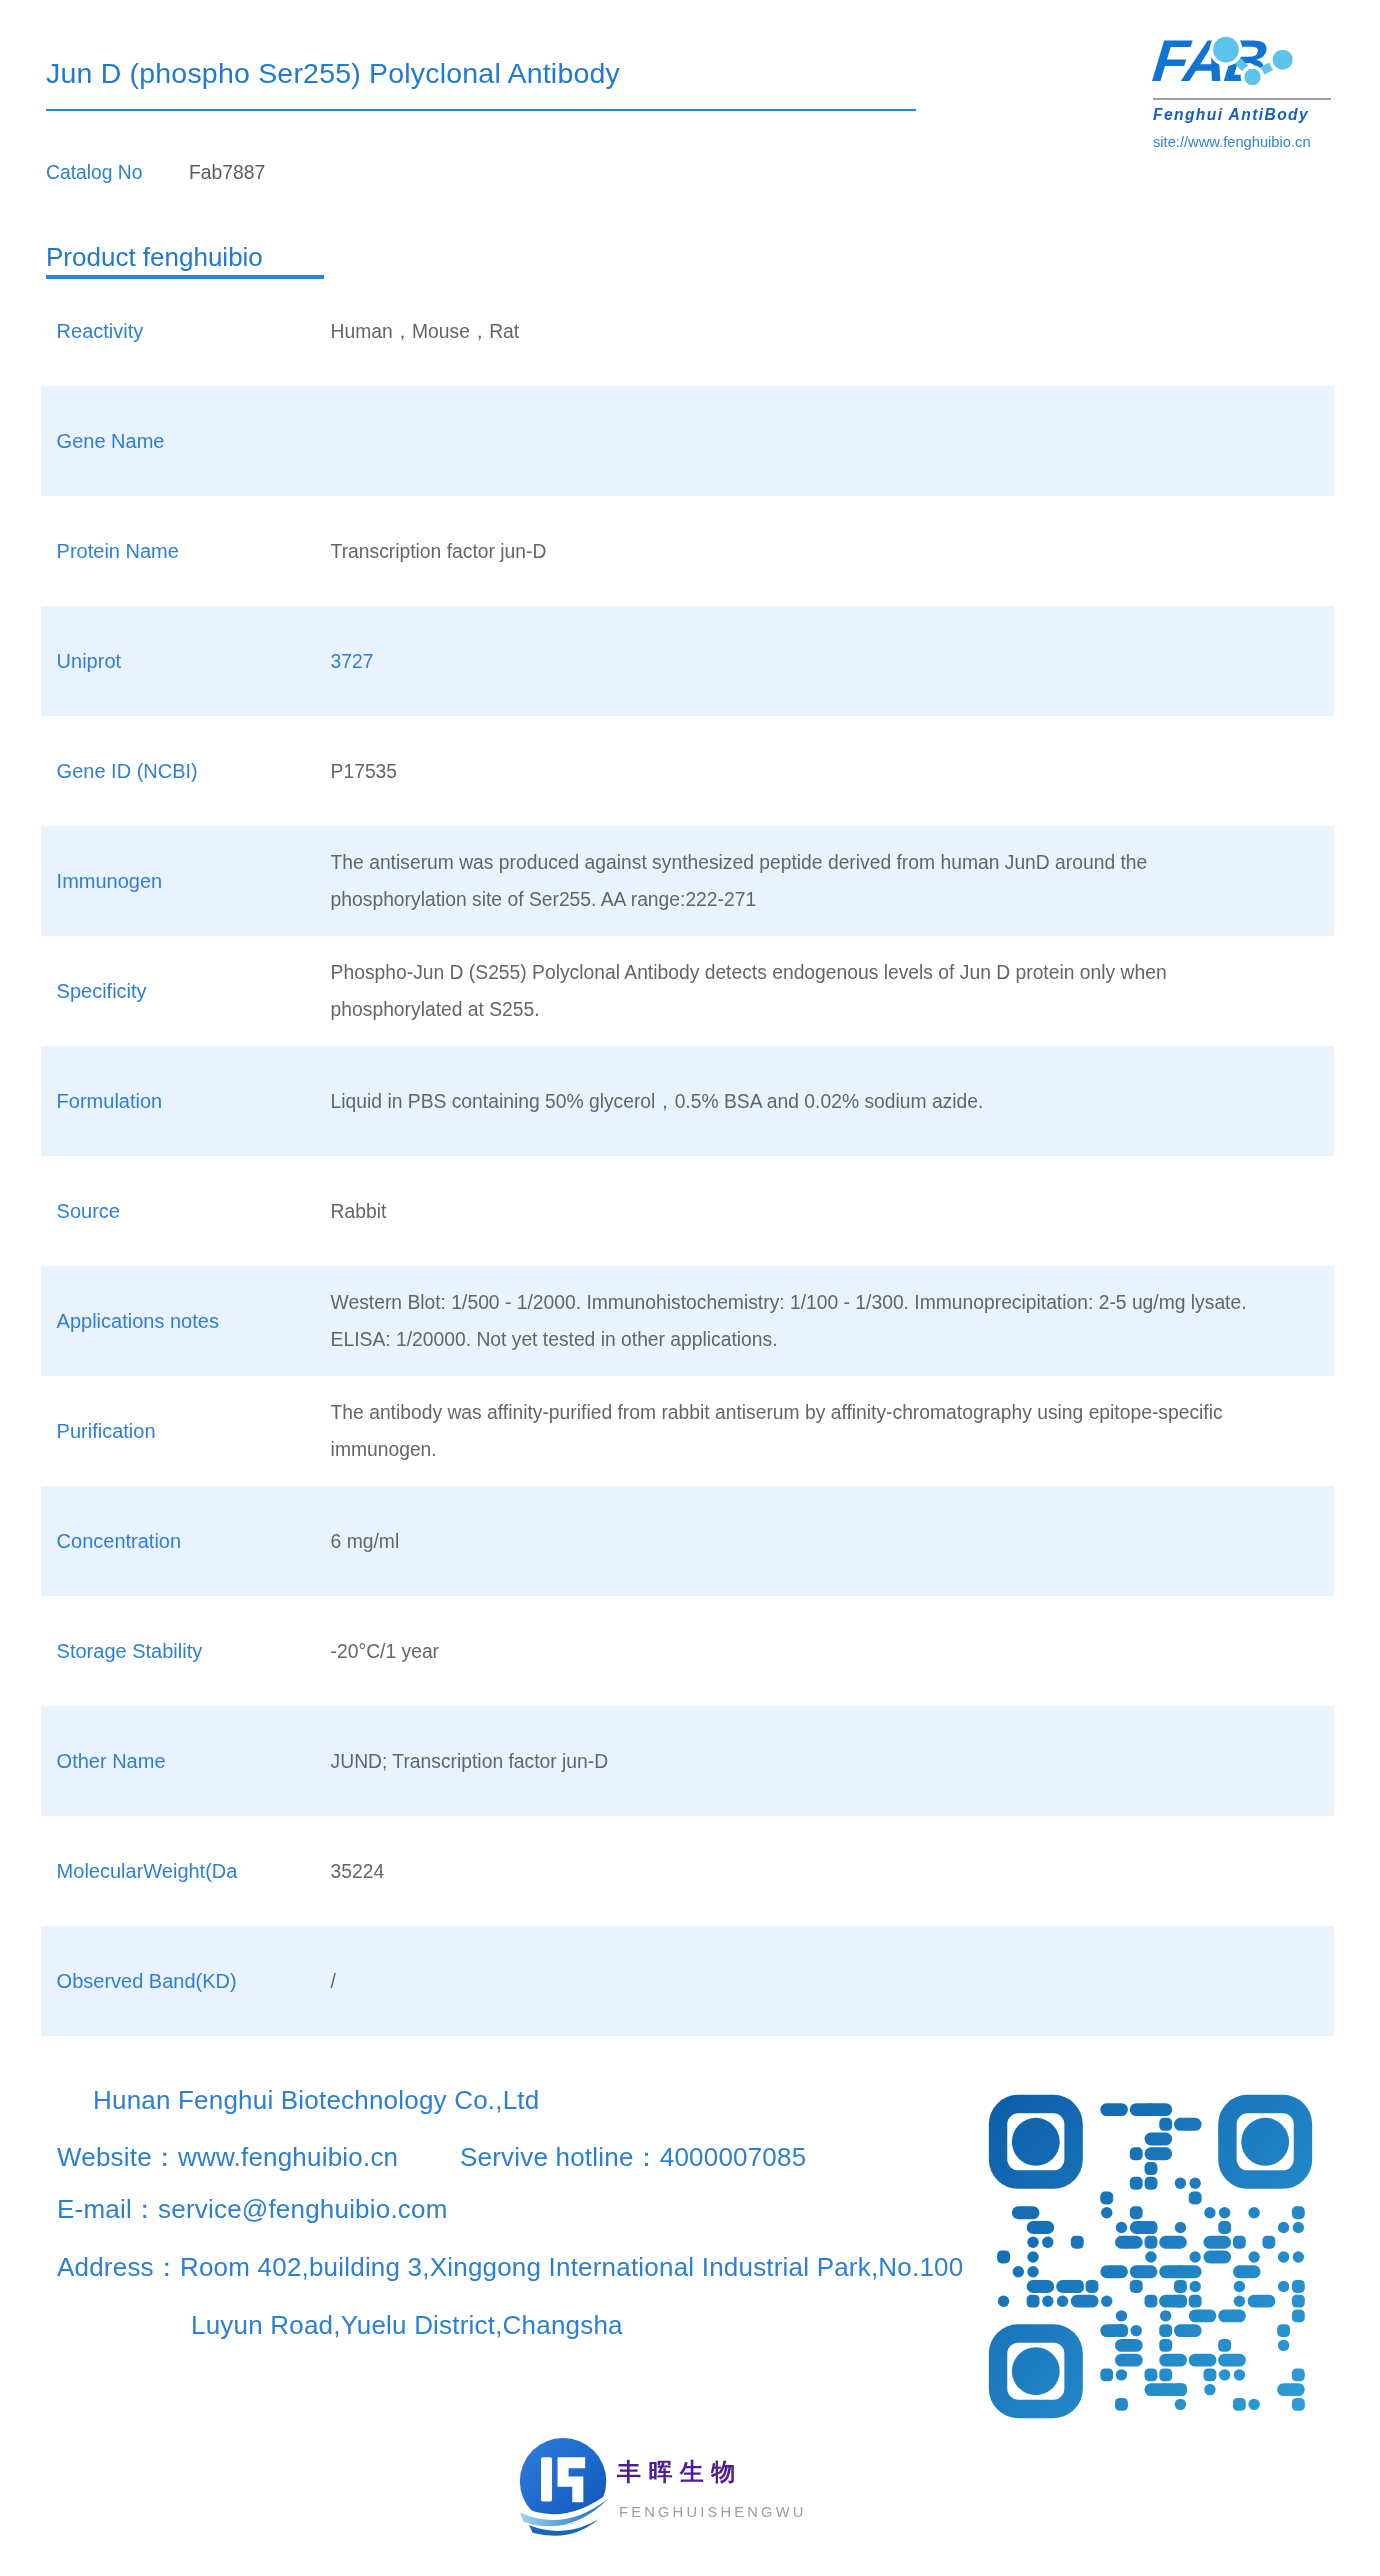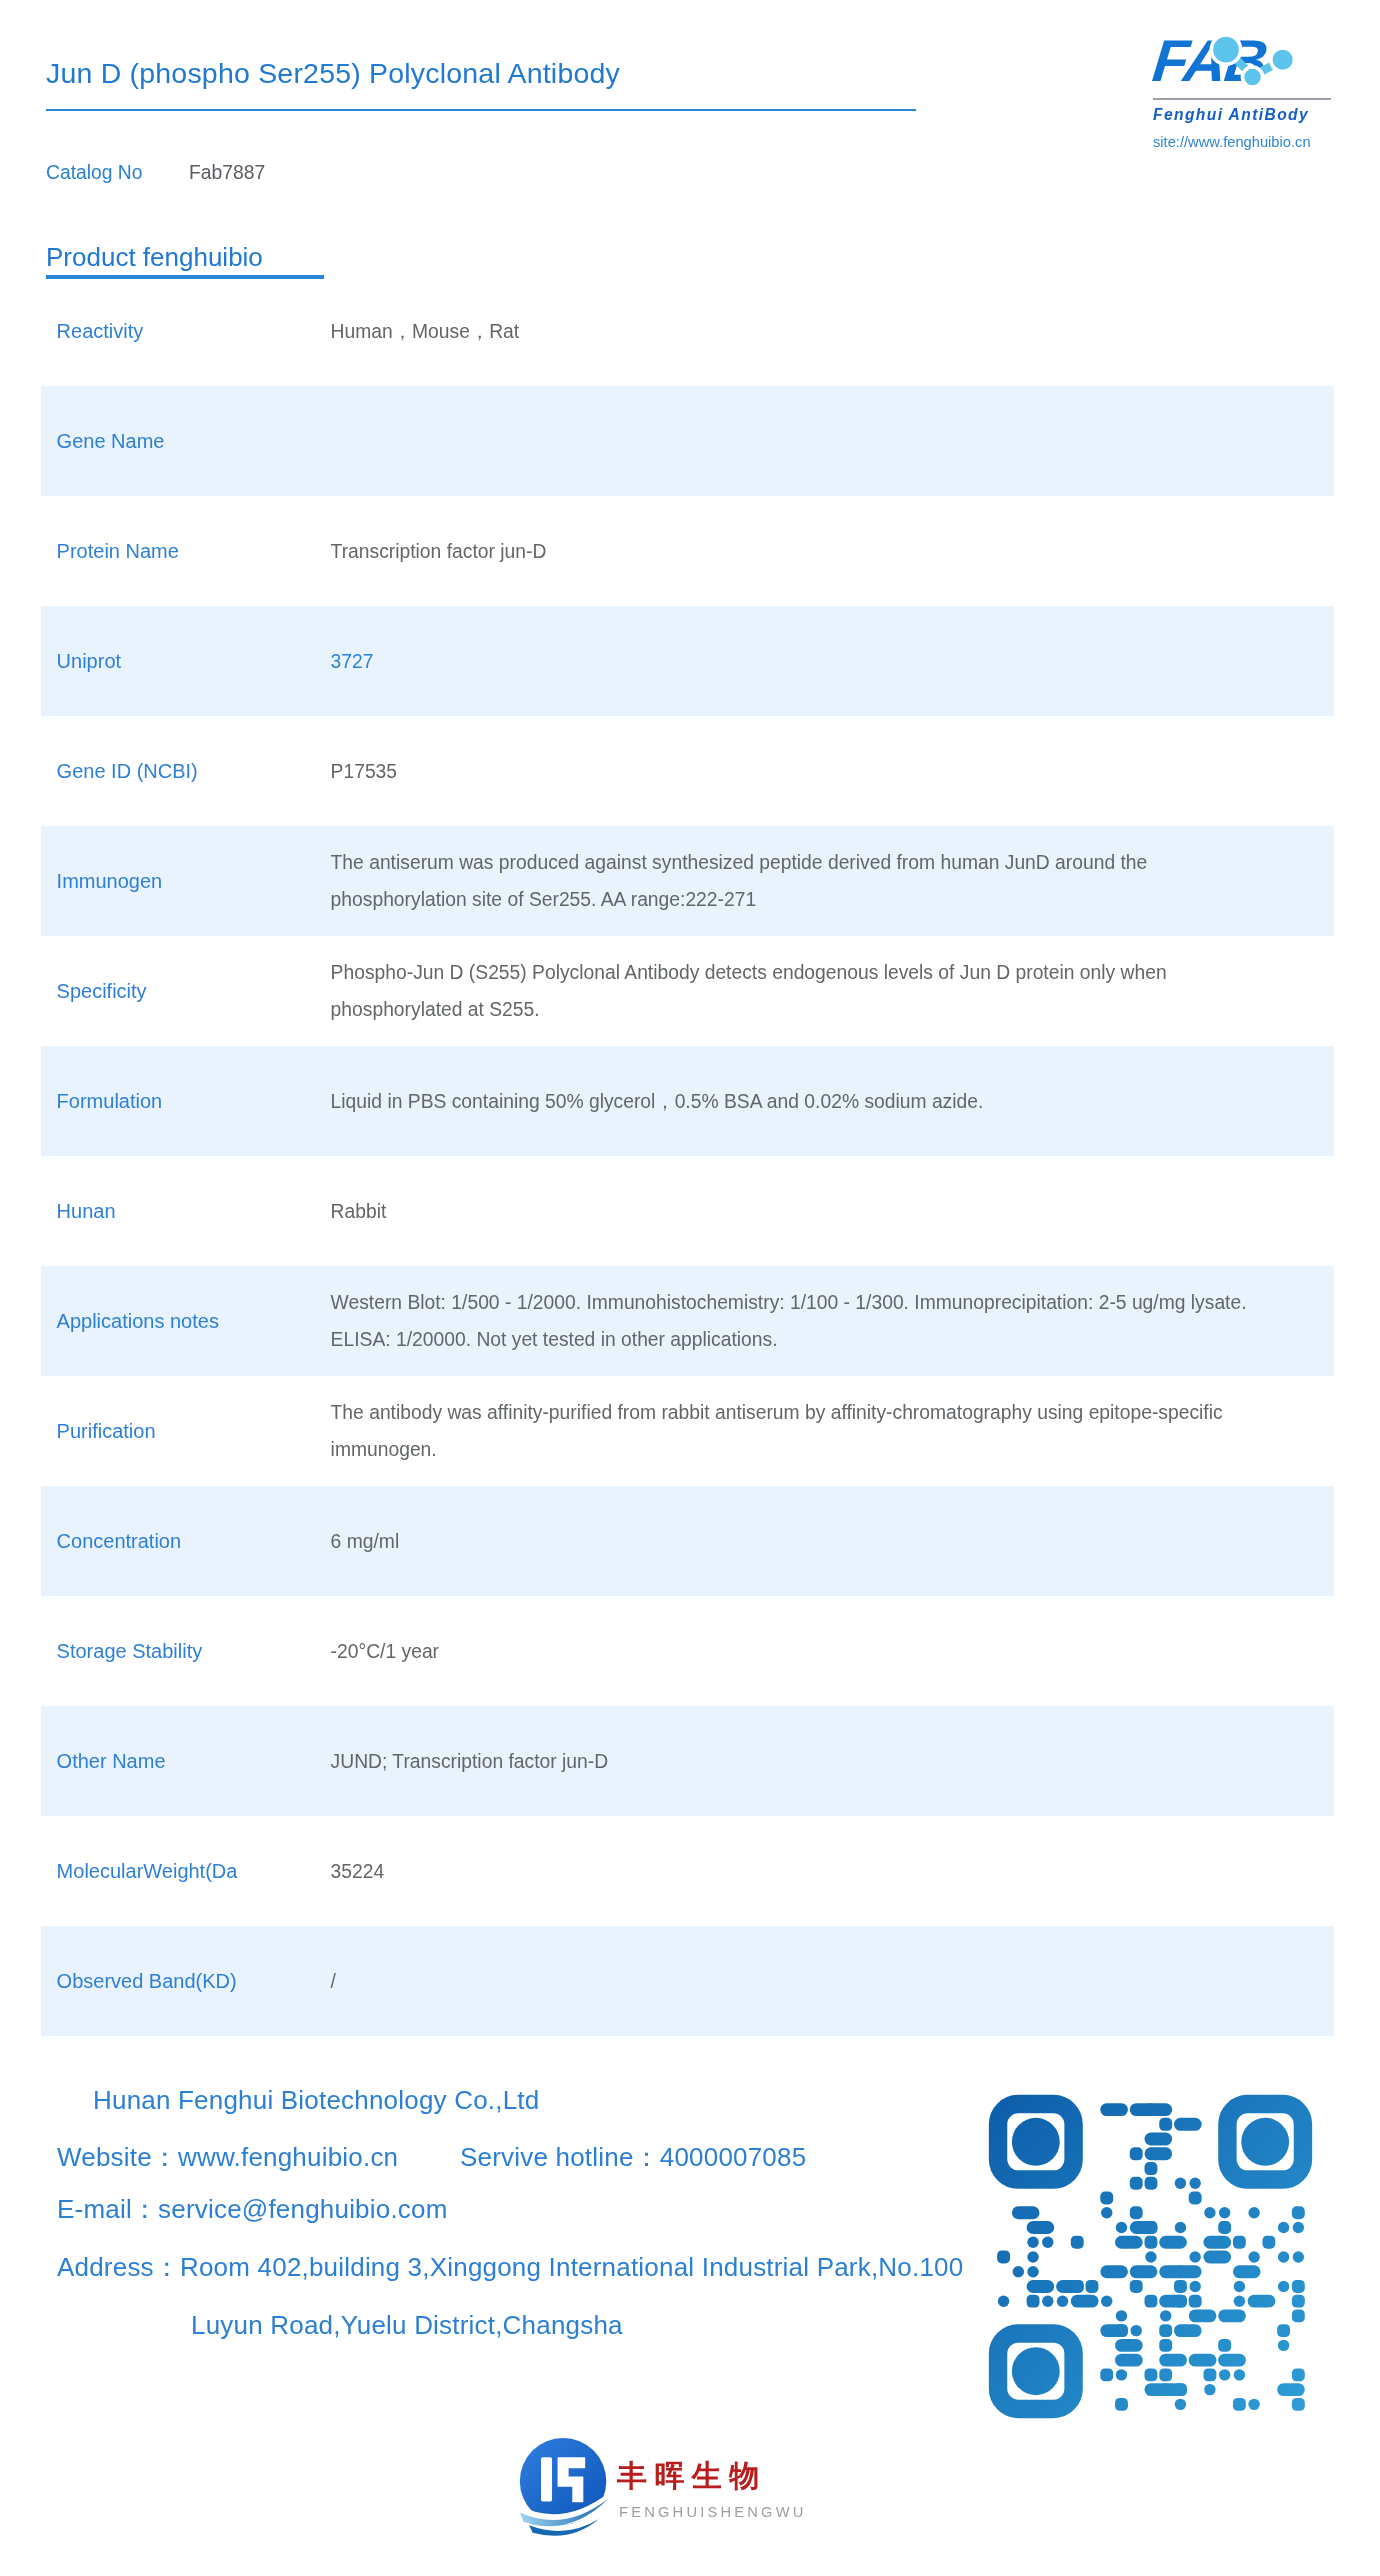--- a/index.html
+++ b/index.html
@@ -41,21 +41,21 @@
   .f-company{left:57px;top:2085px;margin-left:36px;}
   .f-web{left:57px;top:2140px;}
   .f-hotline{left:460px;top:2140px;}
   .f-mail{left:57px;top:2192px;}
   .f-addr1{left:57px;top:2250px;}
   .f-addr2{left:191px;top:2310px;}
   .qr{position:absolute;left:987px;top:2093px;}
   
   .bottom-logo{position:absolute;left:518px;top:2436px;width:313px;}
   .bl-icon{position:absolute;left:0;top:0;}
-  .bl-cn{position:absolute;left:99px;top:20px;font-size:30px;color:#b91c1c;letter-spacing:7.4px;font-weight:bold;}
+  .bl-cn{position:absolute;left:99px;top:20px;font-size:24px;color:#4c1d95;letter-spacing:7.4px;font-weight:bold;}
   .bl-en{position:absolute;left:101px;top:68px;font-size:14.7px;color:#9b9fa4;letter-spacing:3.2px;}
 </style>
 </head>
 <body>
 
 <div class="page">
 
   <div class="title">Jun D (phospho Ser255) Polyclonal Antibody</div>
   <div class="title-rule"></div>
 
@@ -111,21 +111,21 @@
       </div>
       <div class="info-row">
         <div class="row-label">Specificity</div>
         <div class="row-value">Phospho-Jun D (S255) Polyclonal Antibody detects endogenous levels of Jun D protein only when phosphorylated at S255.</div>
       </div>
       <div class="info-row shaded">
         <div class="row-label">Formulation</div>
         <div class="row-value">Liquid in PBS containing 50% glycerol，0.5% BSA and 0.02% sodium azide.</div>
       </div>
       <div class="info-row">
-        <div class="row-label">Hunan</div>
+        <div class="row-label">Source</div>
         <div class="row-value">Rabbit</div>
       </div>
       <div class="info-row shaded">
         <div class="row-label">Applications notes</div>
         <div class="row-value">Western Blot: 1/500 - 1/2000. Immunohistochemistry: 1/100 - 1/300. Immunoprecipitation: 2-5 ug/mg lysate. ELISA: 1/20000. Not yet tested in other applications.</div>
       </div>
       <div class="info-row">
         <div class="row-label">Purification</div>
         <div class="row-value">The antibody was affinity-purified from rabbit antiserum by affinity-chromatography using epitope-specific immunogen.</div>
       </div>

